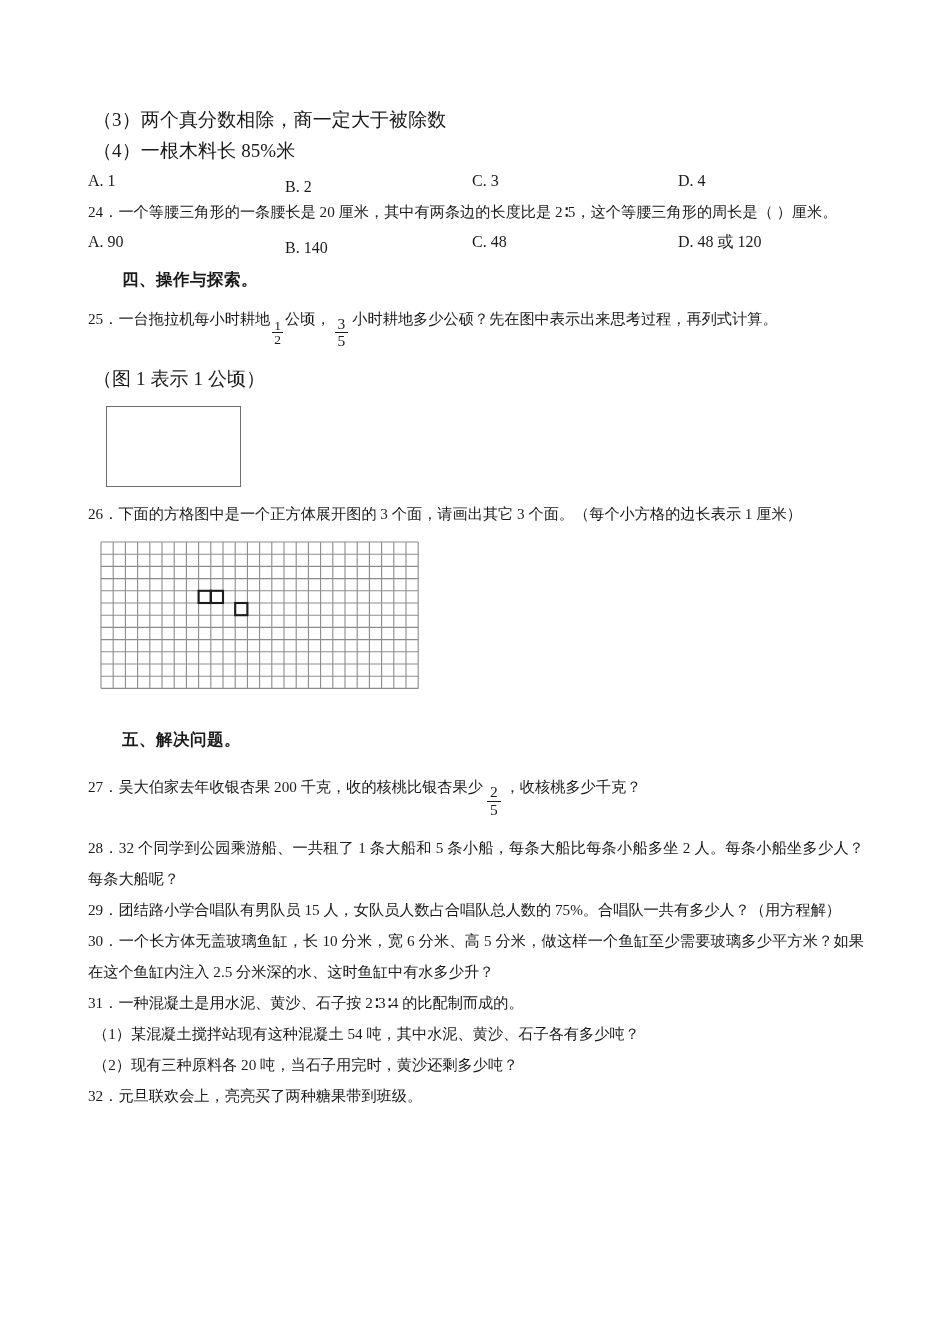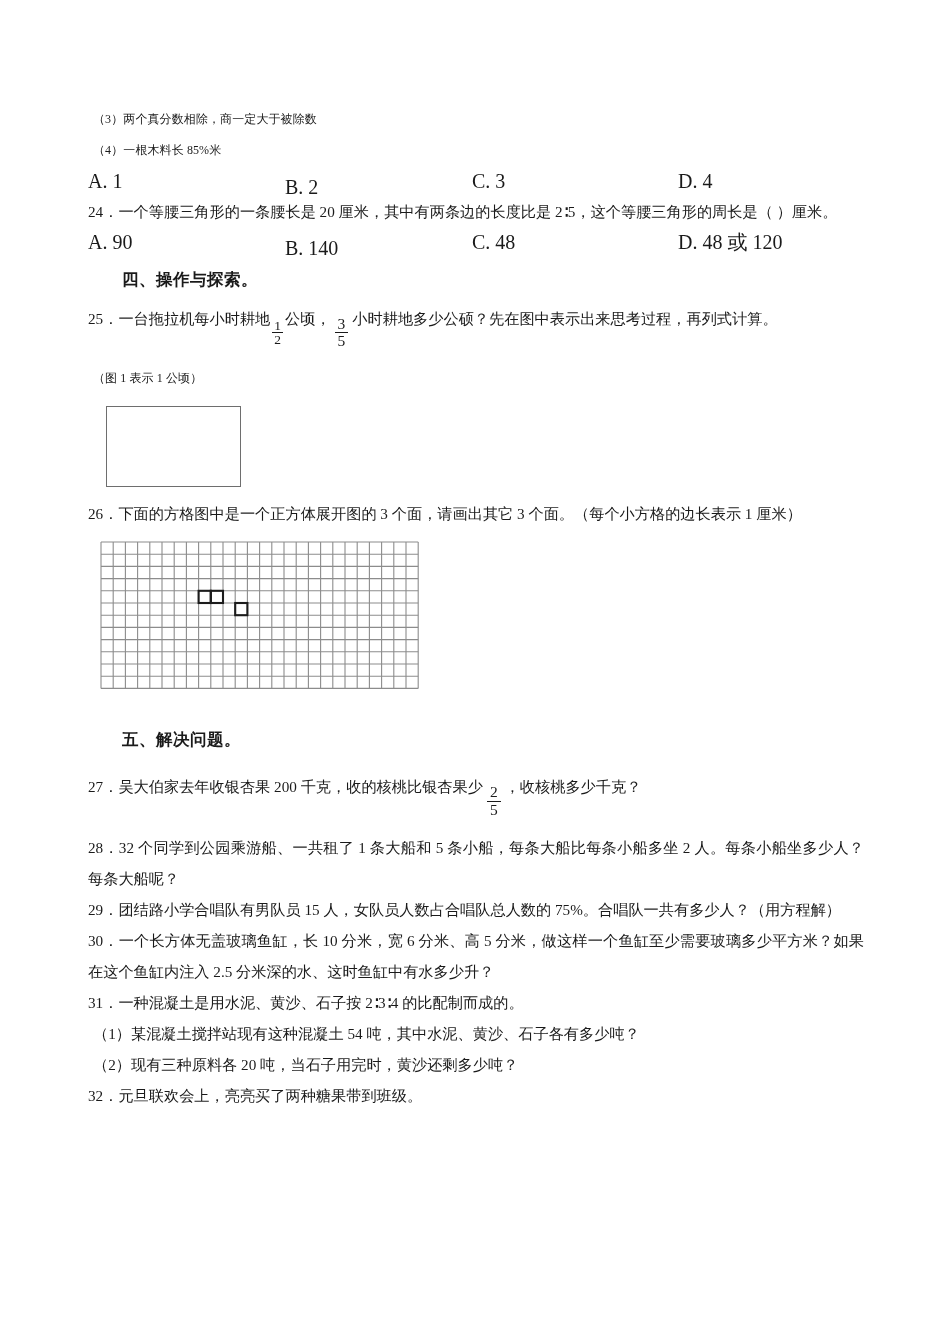--- a/index.html
+++ b/index.html
@@ -24,21 +24,21 @@
   }
   .content {
     position: absolute;
     left: 88px;
     top: 104px;
     width: 776px;
   }
 
   
   .line {
-    font-size: 12px;
+    font-size: 19px;
     line-height: 31px;
     letter-spacing: 0.1px;
     white-space: pre-wrap;
   }
   .sub {
     padding-left: 5px;
   }
   .q {
     font-size: 15.2px;
     line-height: 31px;
@@ -46,21 +46,21 @@
     text-justify: inter-ideograph;
   }
   .gap-sm { height: 6px; }
   .gap-md { height: 14px; }
   .gap-lg { height: 26px; }
 
   
   .options {
     position: relative;
     height: 30px;
-    font-size: 20px;
+    font-size: 16px;
     line-height: 30px;
     text-align: right;
   }
   .options span {
     position: absolute;
     top: 0;
     white-space: nowrap;
   }
   .opt-a { left: 0px; }
   .opt-b { left: 197px; margin-top: 6px; }

